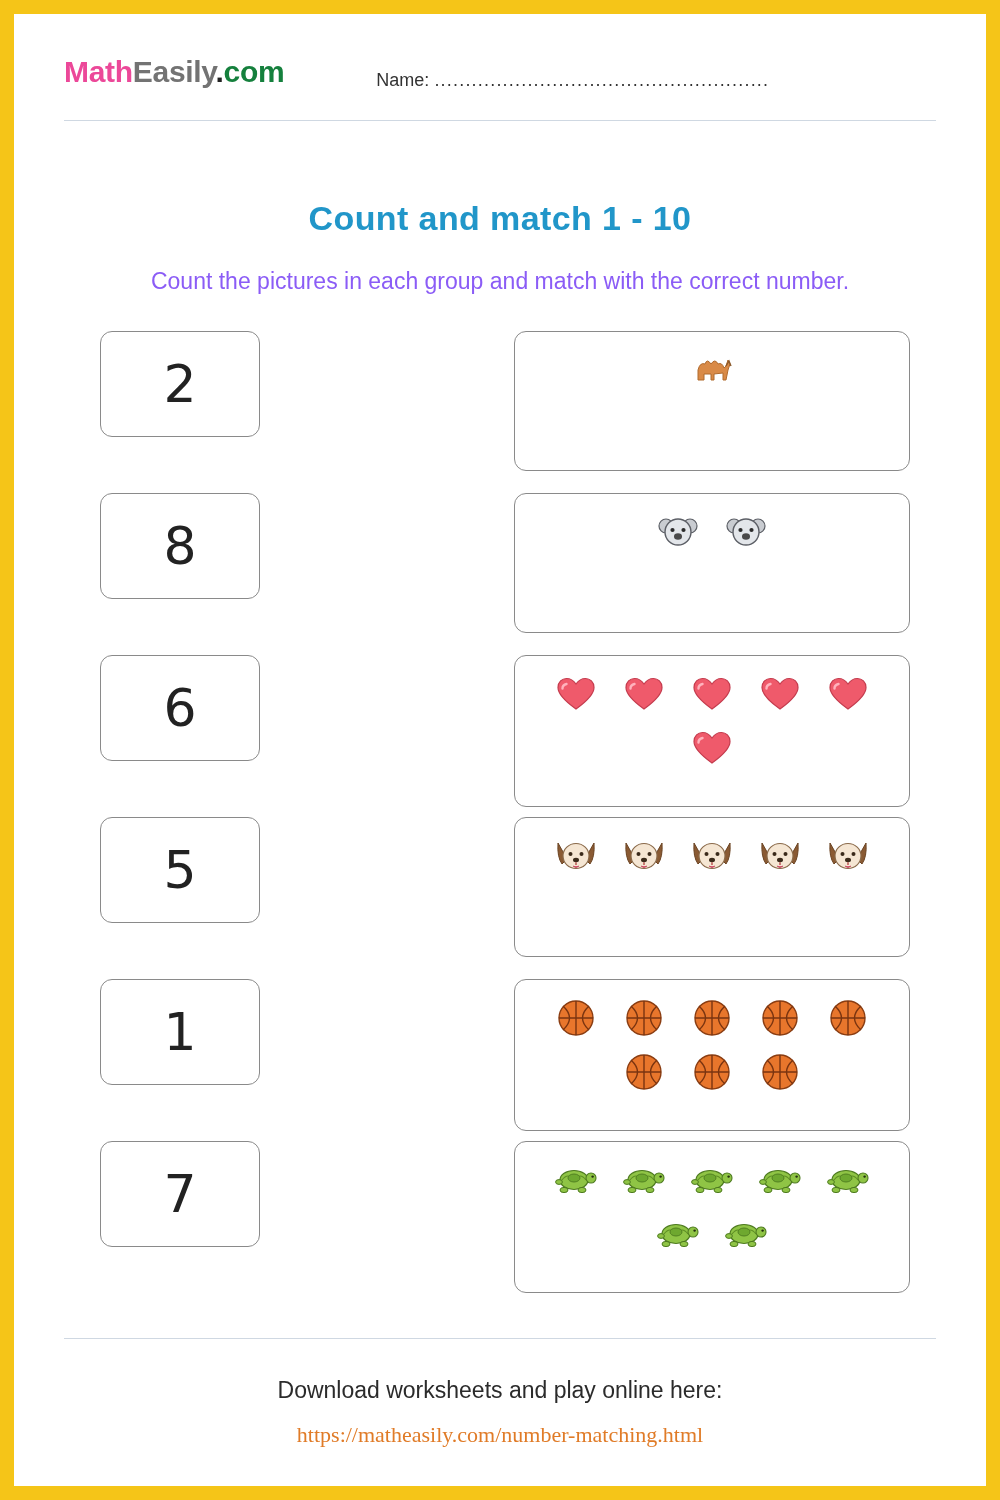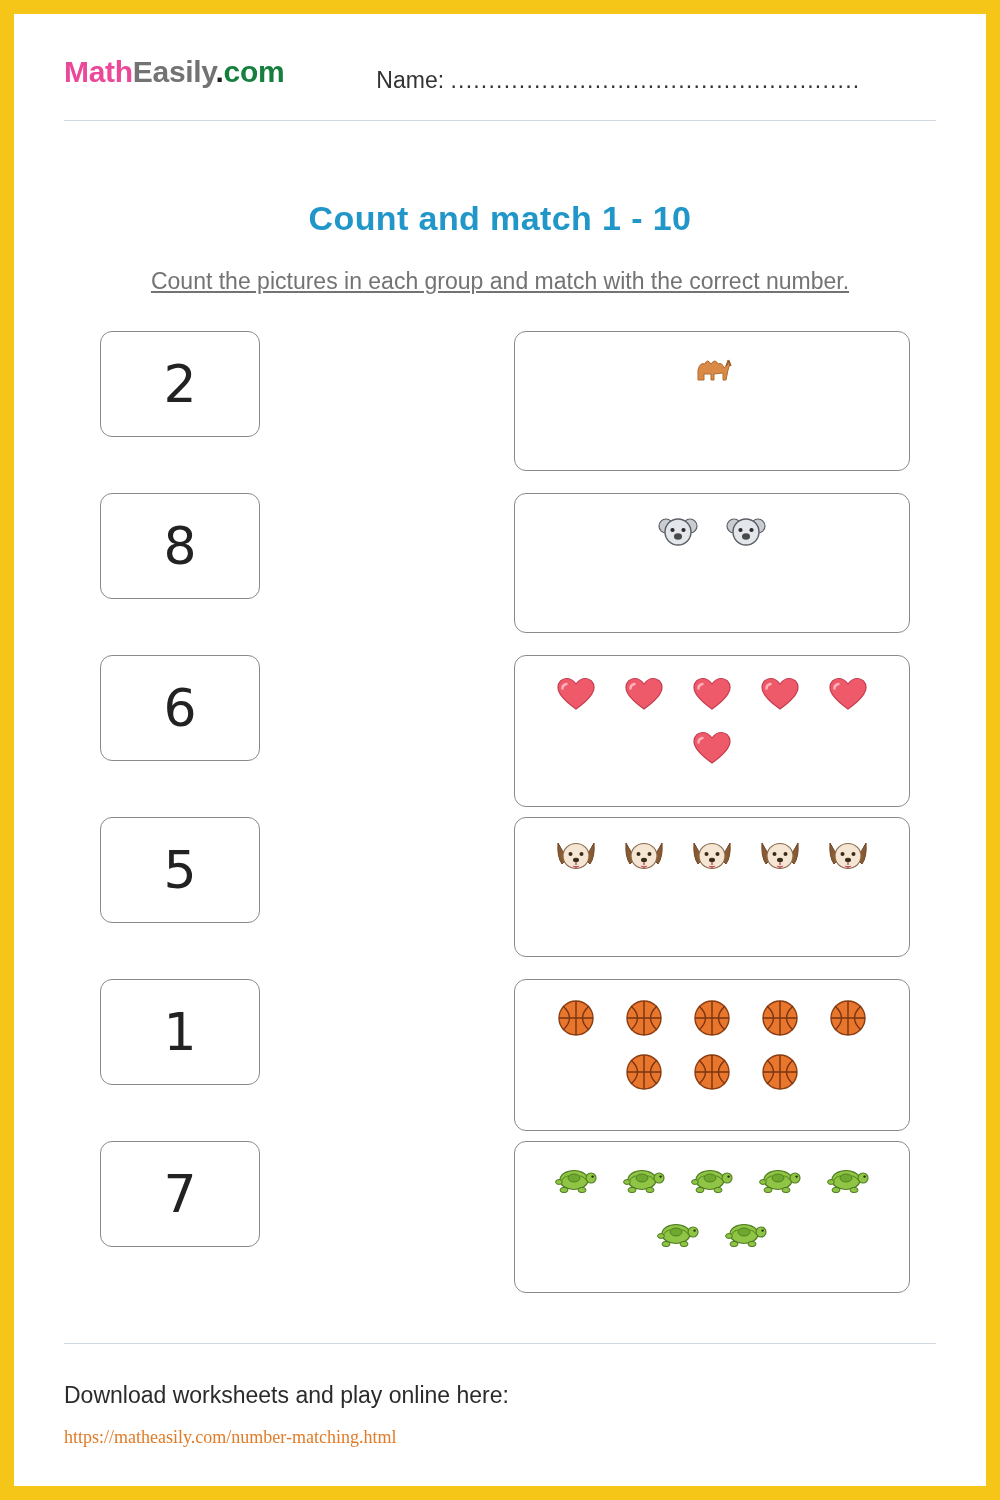--- a/index.html
+++ b/index.html
@@ -42,21 +42,21 @@
     letter-spacing: -0.3px;
     white-space: nowrap;
   }
   .logo .seg-math { color: #ec4899; }
   .logo .seg-easily { color: #737373; }
   .logo .seg-dot { color: #222222; }
   .logo .seg-com { color: #15803d; }
 
   .name-line {
     margin-left: 92px;
-    font-size: 23px;
+    font-size: 18px;
     color: #333333;
     white-space: nowrap;
     margin-top: 16px;
   }
   .name-dots { letter-spacing: 1.2px; }
 
   .rule {
     height: 1px;
     background: #cfd8e2;
     width: 100%;
@@ -66,24 +66,23 @@
   .title {
     text-align: center;
     color: #2196c9;
     font-size: 34px;
     font-weight: bold;
     margin-top: 78px;
     letter-spacing: 0.4px;
   }
   .subtitle {
     text-align: center;
-    color: #737373;
+    color: #8b5cf6;
     font-size: 23px;
     margin-top: 30px;
-    text-decoration: underline;
   }
 
   
   .rows {
     margin-top: 36px;
   }
   .row {
     display: flex;
     align-items: flex-start;
     height: 162px;
@@ -139,27 +138,28 @@
 
   
   .footer {
     position: absolute;
     left: 50px;
     right: 50px;
     bottom: 38px;
   }
   .footer .rule { margin-bottom: 38px; }
   .footer-text {
-    text-align: left;
+    text-align: center;
     font-size: 23px;
     color: #2b2b2b;
   }
   .footer-link {
     display: block;
-    font-size: 18px;
+    text-align: center;
+    font-size: 22px;
     color: #e07b27;
     margin-top: 18px;
     text-decoration: none;
     font-family: "Liberation Serif", serif;
   }
 </style>
 </head>
 <body>
 
 <div class="page">

